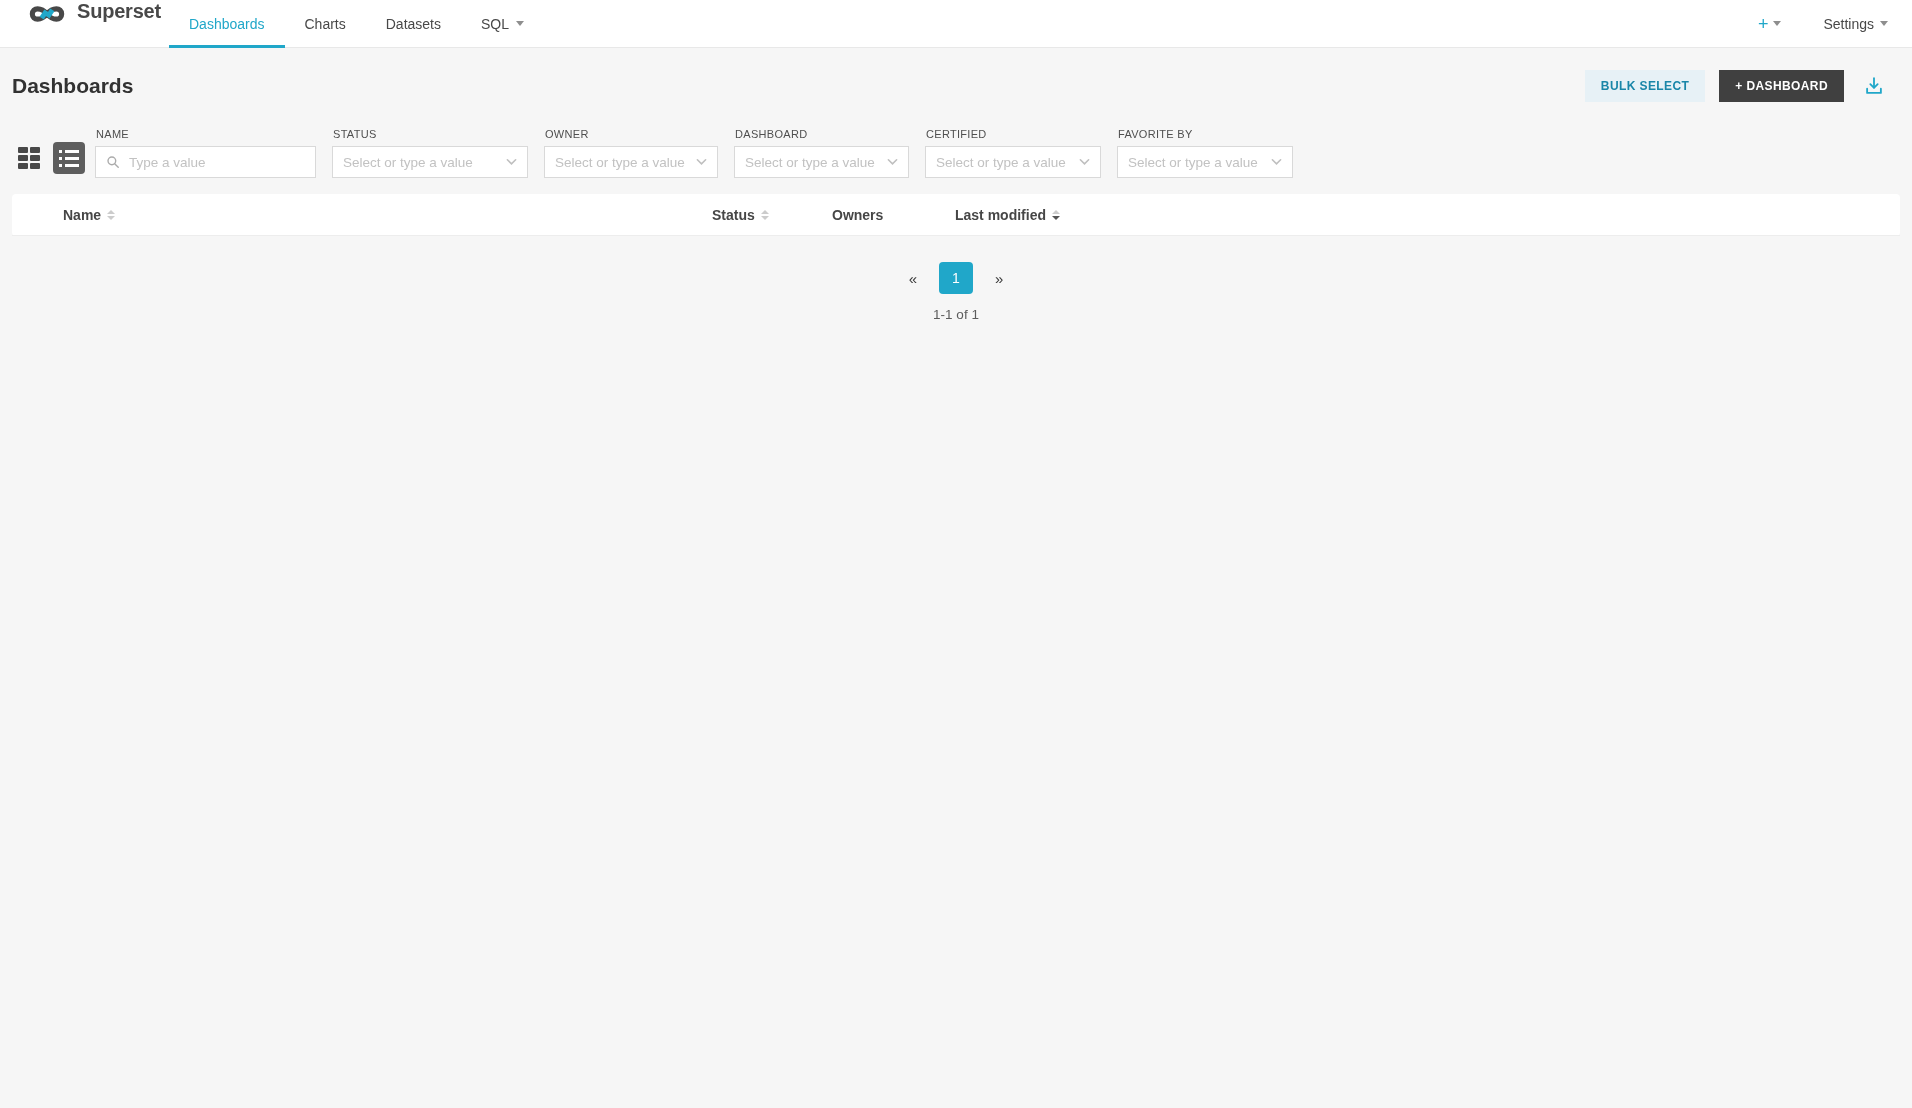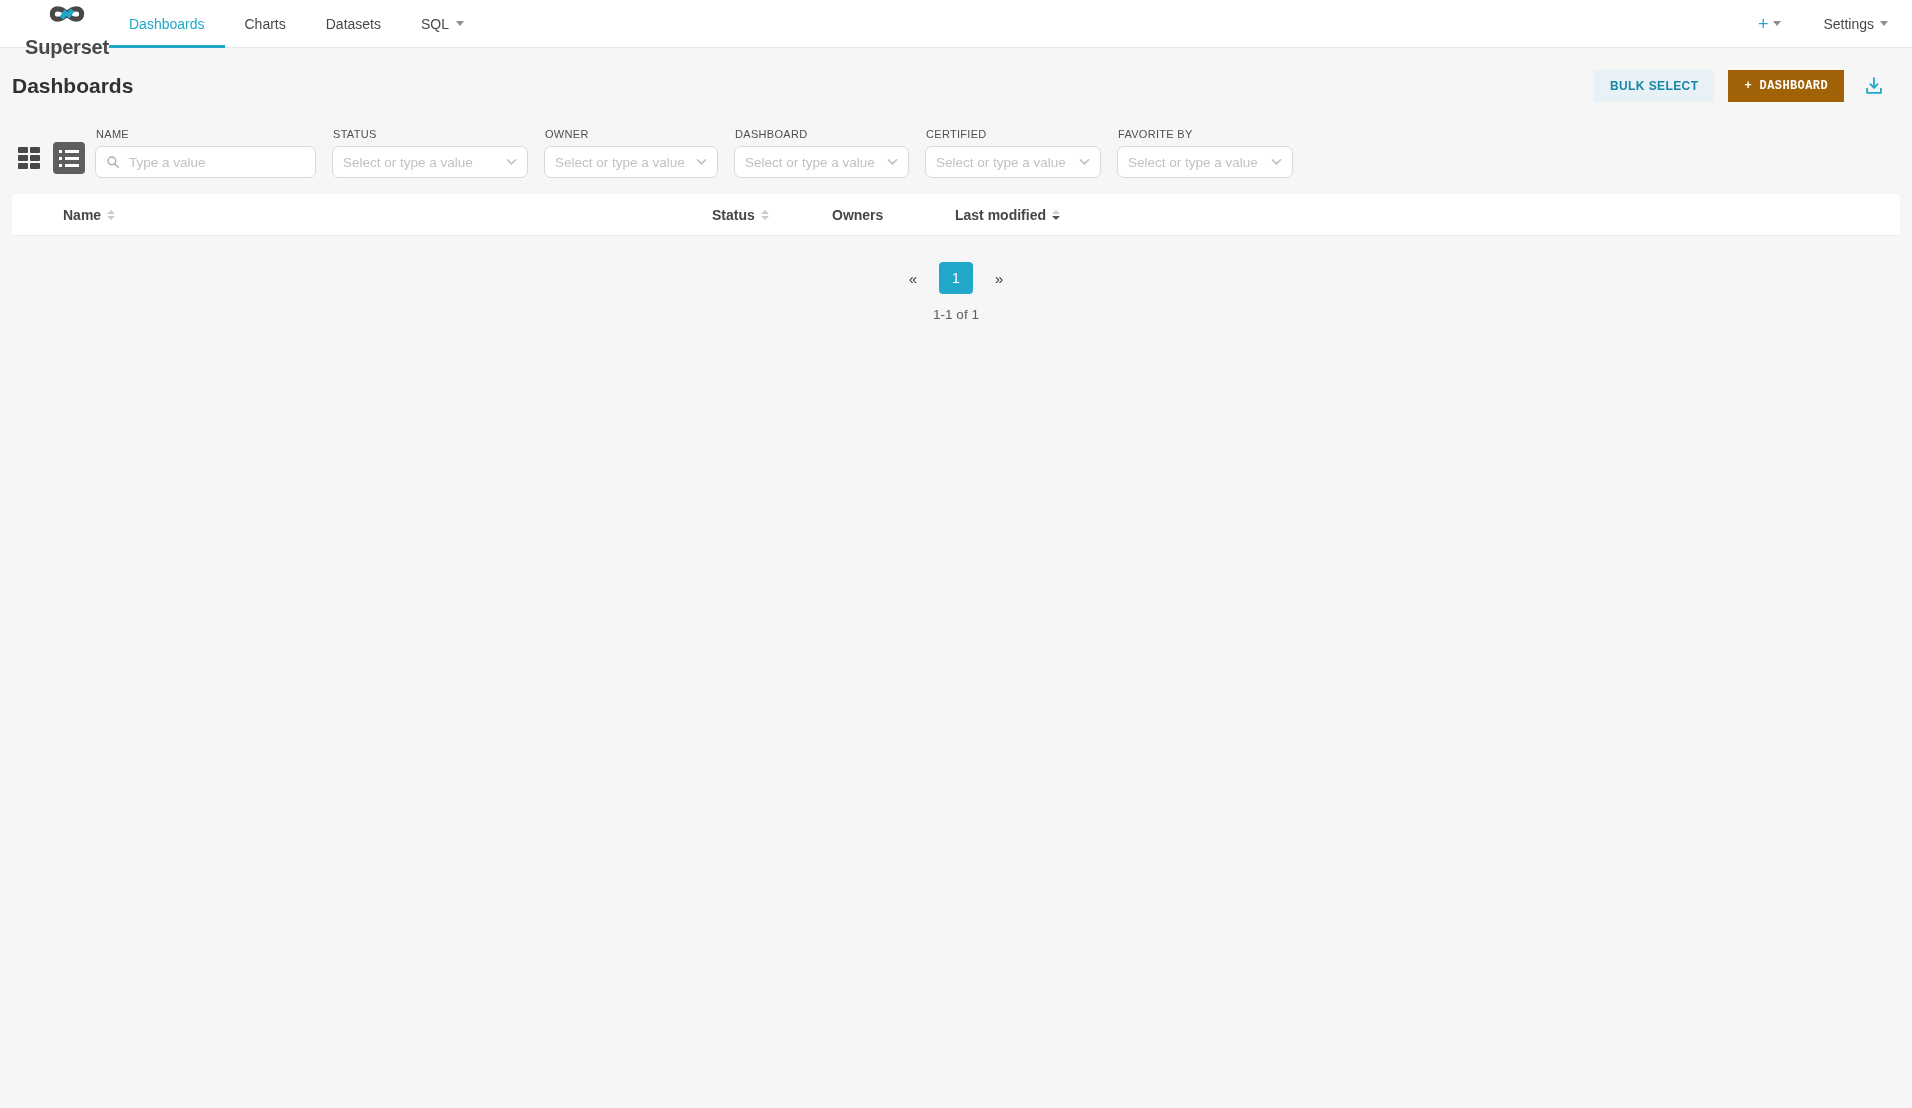--- a/index.html
+++ b/index.html
@@ -12,21 +12,21 @@
     overflow: hidden;
   }
 
   
   .navbar {
     height: 48px; background: #FFFFFF;
     border-bottom: 1px solid #E8E8E8;
     display: flex; align-items: stretch;
     padding-left: 25px; padding-right: 24px;
   }
-  .brand { display: flex; align-items: center; gap: 8px; cursor: pointer; margin-right: 0; flex-direction: column; }
+  .brand { display: flex; gap: 8px; cursor: pointer; margin-right: 8px; }
   .brand-name { font-size: 20px; font-weight: 700; color: #484848; letter-spacing: -0.2px; }
   .nav-items { display: flex; align-items: stretch; }
   .nav-item {
     display: flex; align-items: center; padding: 0 20px;
     font-size: 14px; color: #484848; cursor: pointer; position: relative;
   }
   .nav-item.active { color: #20A7C9; }
   .nav-item.active::after {
     content: ""; position: absolute; left: 0; right: 0; bottom: -1px;
     height: 3px; background: #20A7C9;
@@ -48,21 +48,21 @@
   }
   .page-title { font-size: 21px; font-weight: 700; color: #323232; }
   .header-actions { margin-left: auto; display: flex; align-items: center; gap: 14px; }
   .btn {
     height: 32px; border: none; border-radius: 0; cursor: pointer;
     font-family: "Liberation Sans", sans-serif;
     font-size: 12px; font-weight: 700; letter-spacing: 0.4px;
     padding: 0 16px; display: inline-flex; align-items: center; gap: 6px;
   }
   .btn-secondary { background: #E7F1F6; color: #1A86A8; }
-  .btn-primary { background: #a16207; color: #FFFFFF; font-family: Liberation Mono, monospace; }
+  .btn-primary { background: #404040; color: #FFFFFF; }
   .icon-btn {
     background: transparent; border: none; cursor: pointer;
     display: inline-flex; align-items: center; justify-content: center;
     width: 32px; height: 32px; padding: 0;
   }
 
   
   .filter-bar {
     display: flex; align-items: flex-end;
     padding-left: 17px; margin-top: 14px;
@@ -78,21 +78,21 @@
   .toggle-list .row { display: flex; align-items: center; gap: 3px; }
   .toggle-list .dot { width: 3px; height: 3px; background: #FFFFFF; }
   .toggle-list .line { height: 3px; background: #FFFFFF; flex: 1; }
   .filters { display: flex; gap: 16px; }
   .filter { display: flex; flex-direction: column; }
   .filter-label {
     font-size: 11px; font-weight: 500; color: #4F4F4F;
     letter-spacing: 0.3px; margin-bottom: 6px; padding-left: 1px;
   }
   .filter-control {
-    height: 32px; background: #FFFFFF; border: 1px solid #D9D9D9; border-radius: 7px;
+    height: 32px; background: #FFFFFF; border: 1px solid #D9D9D9; border-radius: 0;
     display: flex; align-items: center; padding: 0 10px; gap: 7px; cursor: pointer;
   }
   .filter-control input {
     border: none; outline: none; width: 100%; font-size: 13.5px;
     font-family: "Liberation Sans", sans-serif; color: #484848; background: transparent;
   }
   .filter-control input::placeholder { color: #C2C2C2; }
   .select-placeholder { font-size: 13.5px; color: #C2C2C2; flex: 1; white-space: nowrap; overflow: hidden; }
   .w-name { width: 221px; } .w-status { width: 196px; } .w-owner { width: 174px; }
   .w-favorite { width: 175px; } .w-certified { width: 176px; } .w-modified { width: 176px; }

